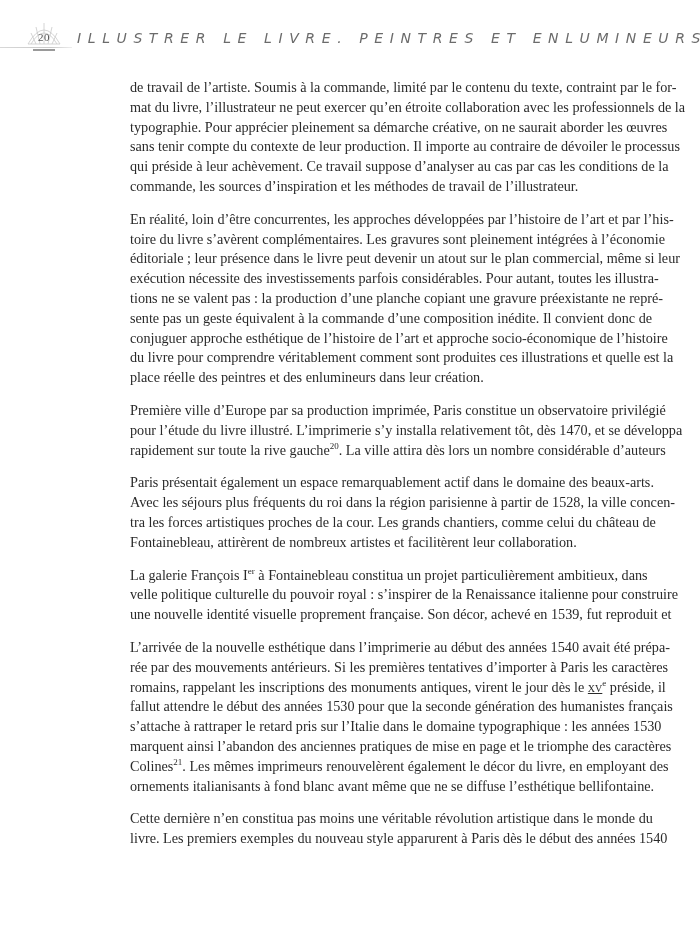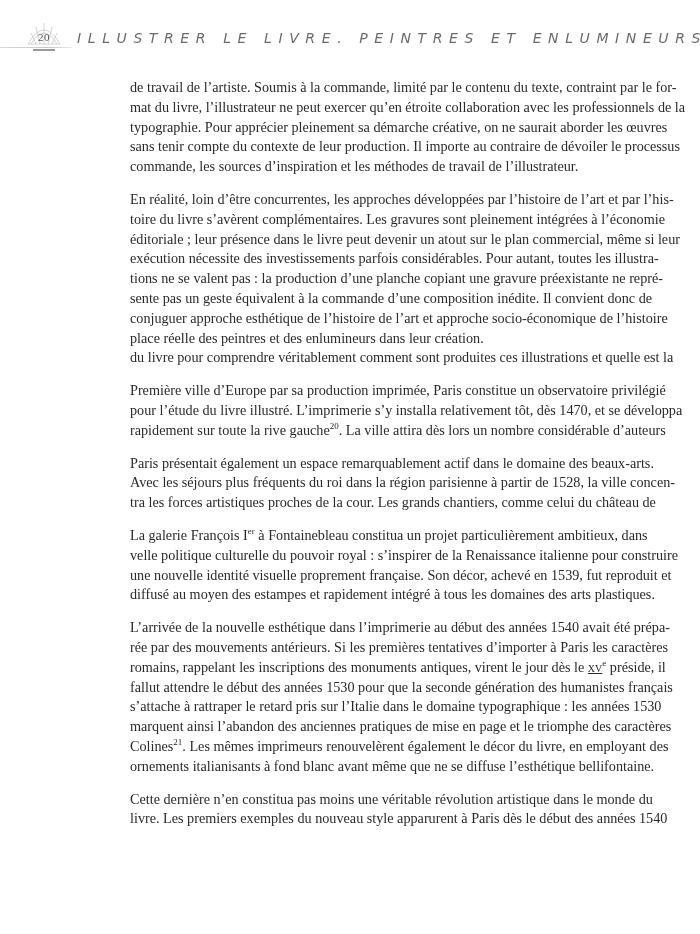--- a/index.html
+++ b/index.html
@@ -58,52 +58,53 @@
   <div class="running-title">ILLUSTRER LE LIVRE. PEINTRES ET ENLUMINEURS</div>
 </div>
 
 <div class="body-text">
 
   <p>
     <span class="ln">de travail de l’artiste. Soumis à la commande, limité par le contenu du texte, contraint par le for-</span>
     <span class="ln">mat du livre, l’illustrateur ne peut exercer qu’en étroite collaboration avec les professionnels de la</span>
     <span class="ln">typographie. Pour apprécier pleinement sa démarche créative, on ne saurait aborder les œuvres</span>
     <span class="ln">sans tenir compte du contexte de leur production. Il importe au contraire de dévoiler le processus</span>
+    <span class="ln">qui préside à leur achèvement. Ce travail suppose d’analyser au cas par cas les conditions de la</span>
     <span class="ln last">commande, les sources d’inspiration et les méthodes de travail de l’illustrateur.</span>
   </p>
 
   <p>
     <span class="ln">En réalité, loin d’être concurrentes, les approches développées par l’histoire de l’art et par l’his-</span>
     <span class="ln">toire du livre s’avèrent complémentaires. Les gravures sont pleinement intégrées à l’économie</span>
     <span class="ln">éditoriale ; leur présence dans le livre peut devenir un atout sur le plan commercial, même si leur</span>
     <span class="ln">exécution nécessite des investissements parfois considérables. Pour autant, toutes les illustra-</span>
     <span class="ln">tions ne se valent pas : la production d’une planche copiant une gravure préexistante ne repré-</span>
     <span class="ln">sente pas un geste équivalent à la commande d’une composition inédite. Il convient donc de</span>
     <span class="ln">conjuguer approche esthétique de l’histoire de l’art et approche socio-économique de l’histoire</span>
+    <span class="ln">du livre pour comprendre véritablement comment sont produites ces illustrations et quelle est la</span>
     <span class="ln last">place réelle des peintres et des enlumineurs dans leur création.</span>
-    <span class="ln">du livre pour comprendre véritablement comment sont produites ces illustrations et quelle est la</span>
   </p>
 
   <p>
     <span class="ln">Première ville d’Europe par sa production imprimée, Paris constitue un observatoire privilégié</span>
     <span class="ln">pour l’étude du livre illustré. L’imprimerie s’y installa relativement tôt, dès 1470, et se développa</span>
     <span class="ln"><span>rapidement sur toute la rive gauche</span><sup>20</sup><span>. La ville attira dès lors un nombre considérable d’auteurs</span></span>
   </p>
 
   <p>
     <span class="ln">Paris présentait également un espace remarquablement actif dans le domaine des beaux-arts.</span>
     <span class="ln">Avec les séjours plus fréquents du roi dans la région parisienne à partir de 1528, la ville concen-</span>
     <span class="ln">tra les forces artistiques proches de la cour. Les grands chantiers, comme celui du château de</span>
+    <span class="ln last">Fontainebleau, attirèrent de nombreux artistes et facilitèrent leur collaboration.</span>
   </p>
 
   <p>
     <span class="ln"><span>La galerie François I</span><sup>er</sup><span> à Fontainebleau constitua un projet particulièrement ambitieux, dans</span></span>
     <span class="ln">velle politique culturelle du pouvoir royal : s’inspirer de la Renaissance italienne pour construire</span>
     <span class="ln">une nouvelle identité visuelle proprement française. Son décor, achevé en 1539, fut reproduit et</span>
-    <span class="ln last">diffusé au moyen des estampes et rapidement intégré à tous les domaines des arts plastiques.</span>
   </p>
 
   <p>
     <span class="ln">L’arrivée de la nouvelle esthétique dans l’imprimerie au début des années 1540 avait été prépa-</span>
     <span class="ln">rée par des mouvements antérieurs. Si les premières tentatives d’importer à Paris les caractères</span>
     <span class="ln"><span>romains, rappelant les inscriptions des monuments antiques, virent le jour dès le </span><span style="font-variant: small-caps; text-decoration: underline;">xv</span><sup>e</sup><span> préside, il</span></span>
     <span class="ln">fallut attendre le début des années 1530 pour que la seconde génération des humanistes français</span>
     <span class="ln">s’attache à rattraper le retard pris sur l’Italie dans le domaine typographique : les années 1530</span>
     <span class="ln">marquent ainsi l’abandon des anciennes pratiques de mise en page et le triomphe des caractères</span>
     <span class="ln"><span>Colines</span><sup>21</sup><span>. Les mêmes imprimeurs renouvelèrent également le décor du livre, en employant des</span></span>

